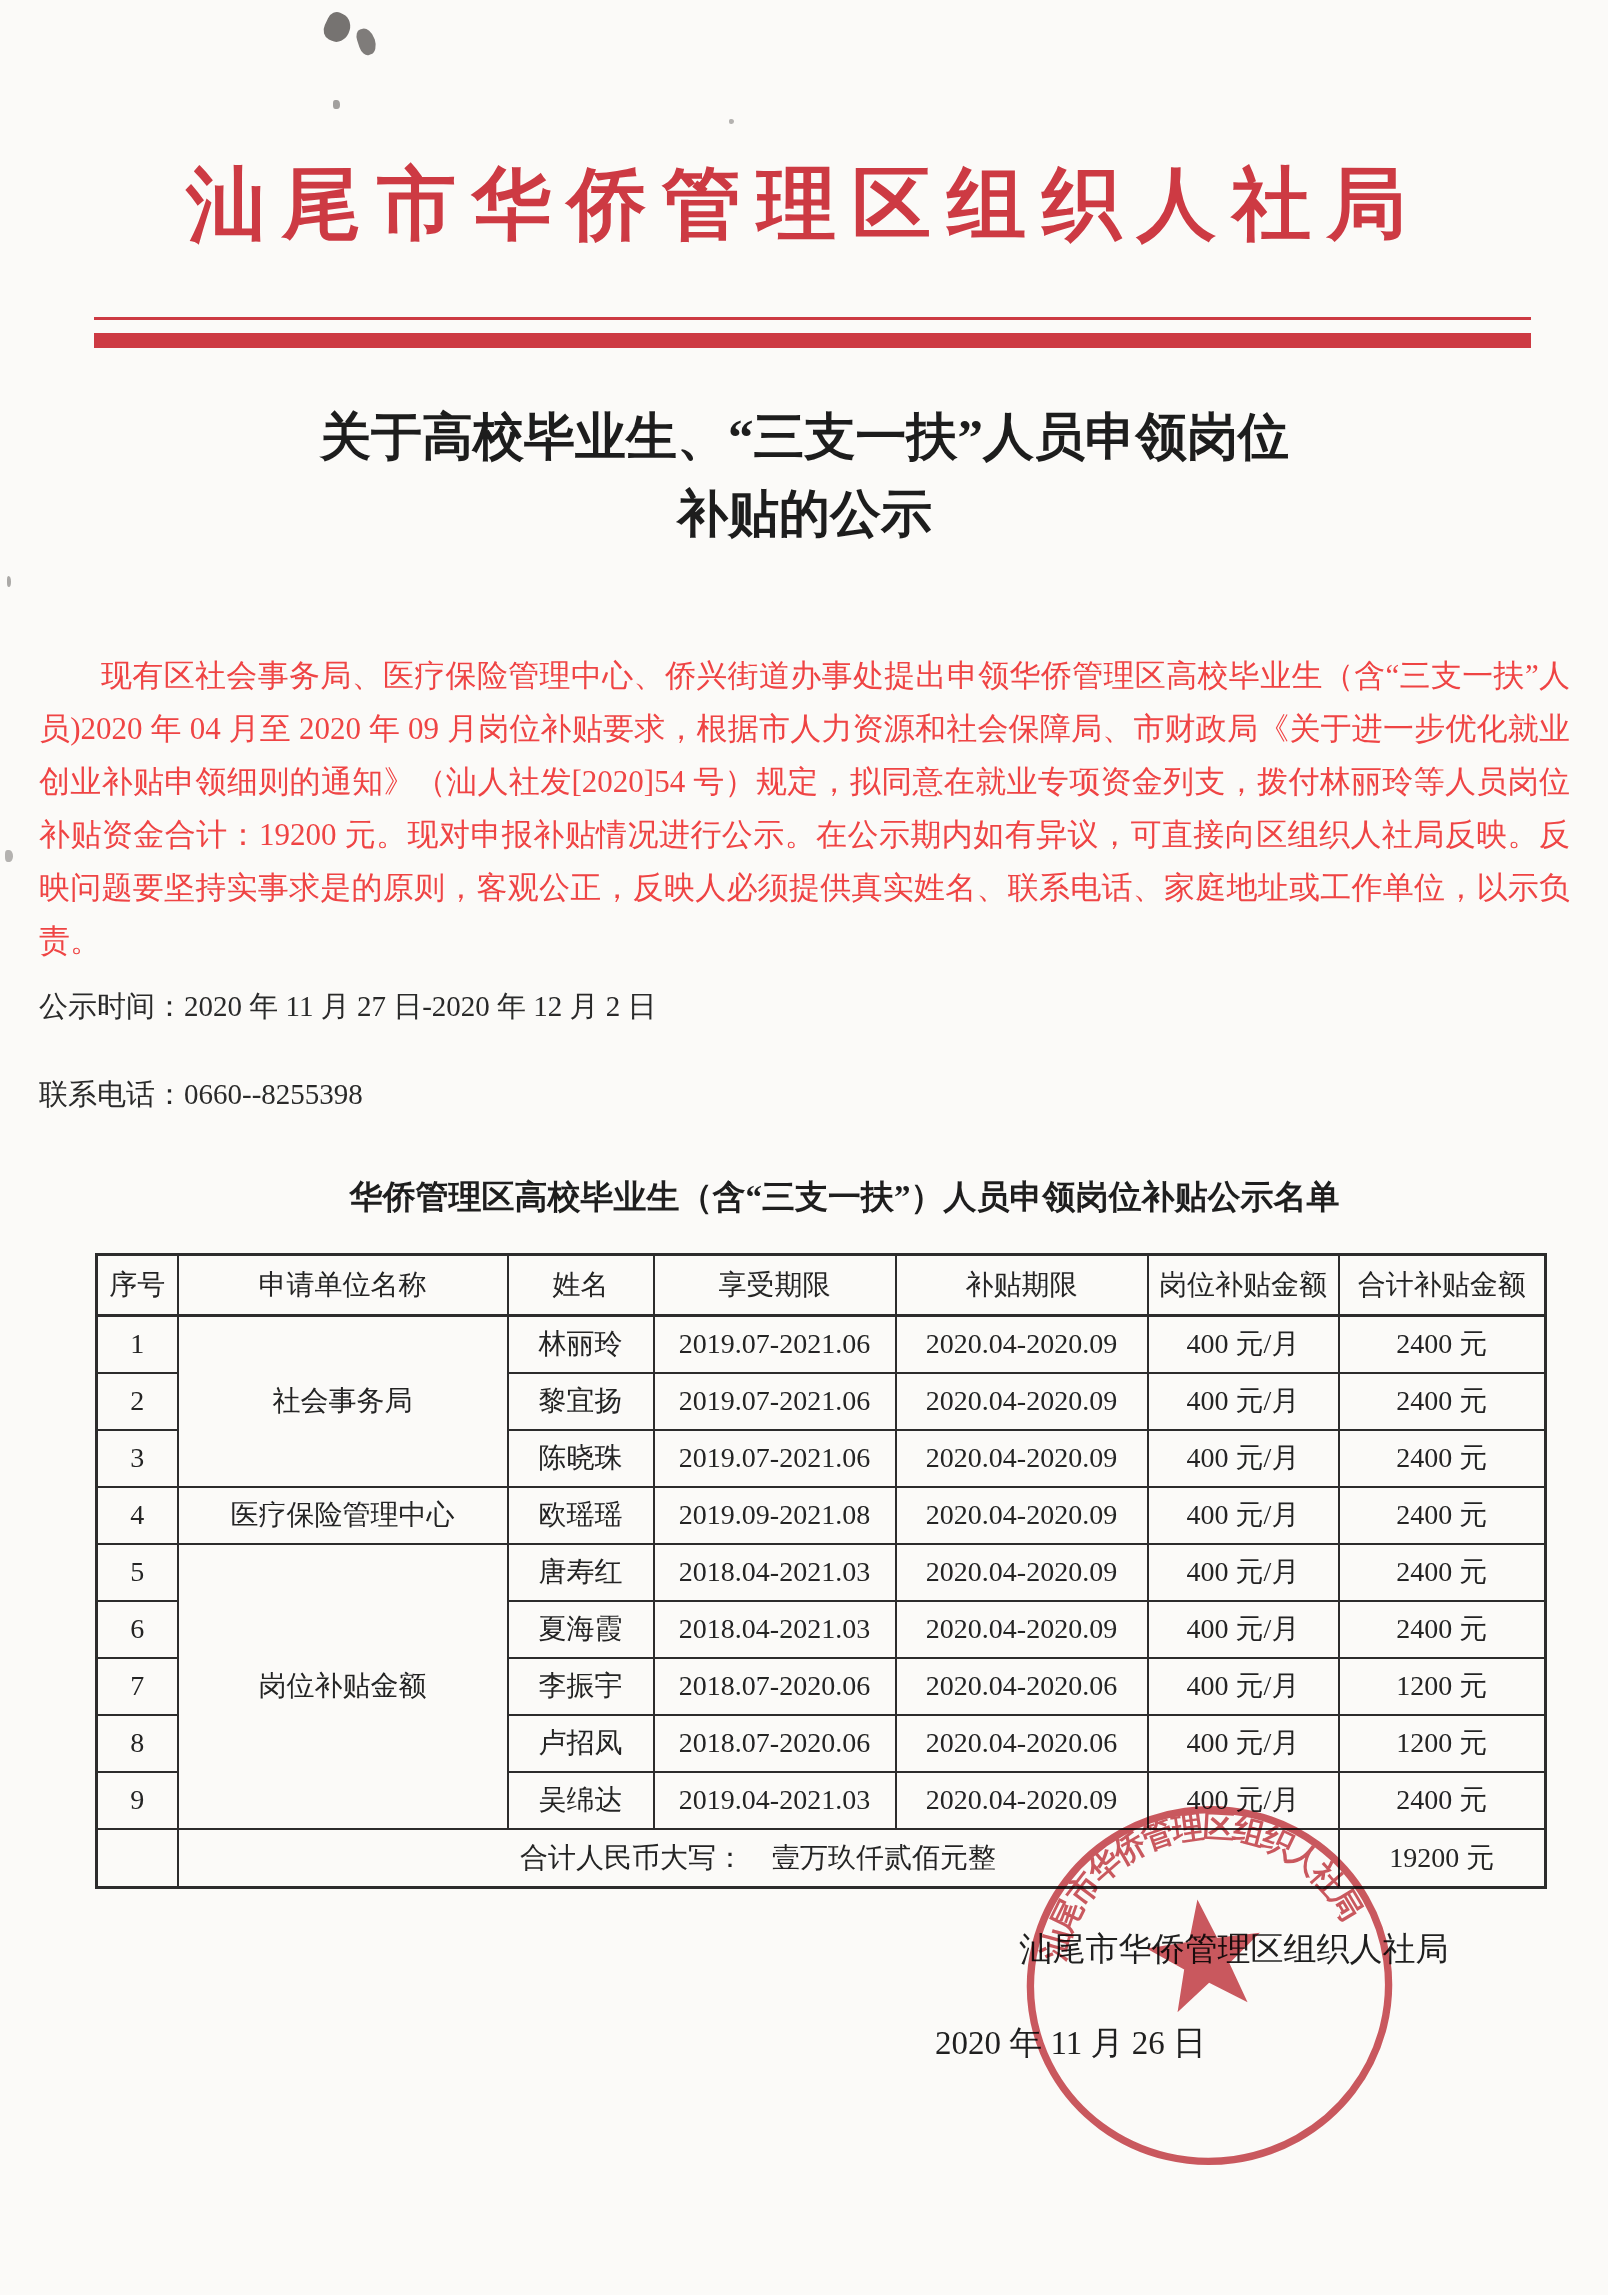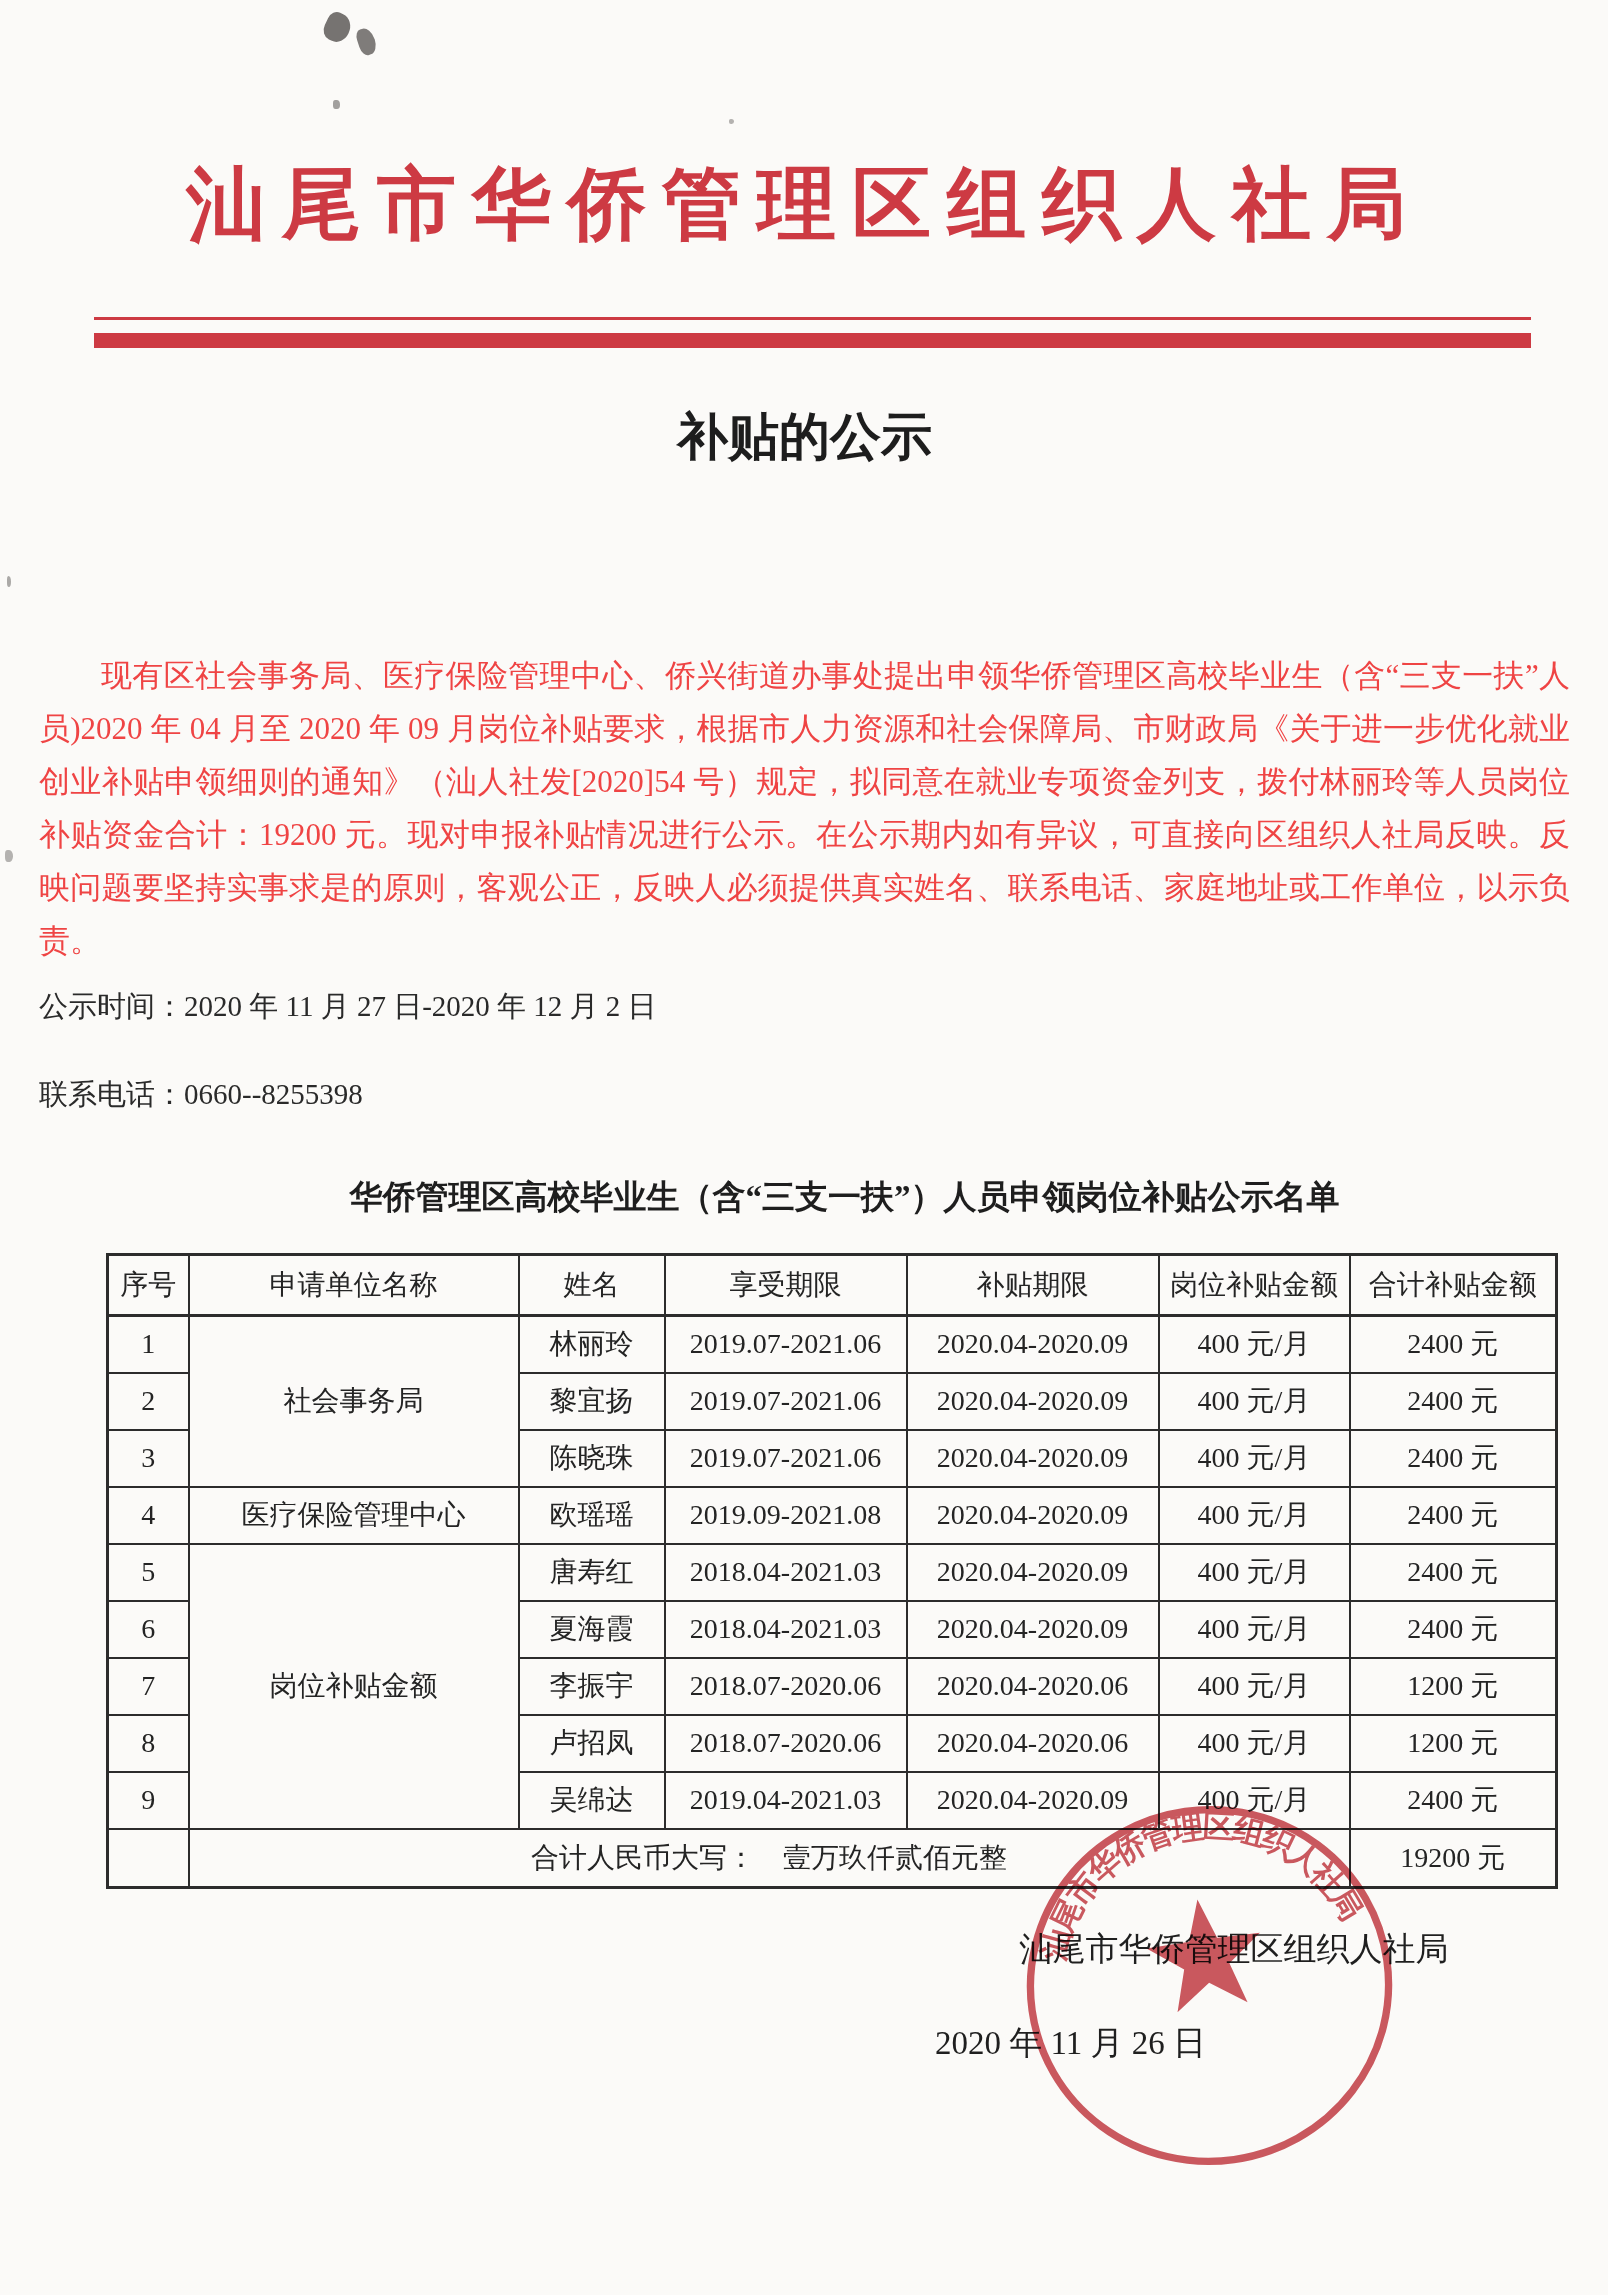--- a/index.html
+++ b/index.html
@@ -36,21 +36,21 @@
   }
   table.subsidy{
     position:absolute;top:1253px;left:95px;width:1449px;
     border-collapse:collapse;table-layout:fixed;
     font-size:28px;color:#242424;
   }
   table.subsidy th,table.subsidy td{
     border:2px solid #2c2c2c;text-align:center;vertical-align:middle;
     padding:0;overflow:hidden;
   }
-  table.subsidy{border:3.3px solid #2c2c2c;margin-left:11px;}
+  table.subsidy{border:3.3px solid #2c2c2c;}
   table.subsidy thead tr{height:61px;}
   table.subsidy thead th{border-bottom-width:3.3px;font-weight:normal;}
   table.subsidy tbody tr{height:57px;}
   table.subsidy tr.total-row{height:59px;}
   .sig-line{
     position:absolute;top:1927px;left:985px;width:498px;
     text-align:center;font-size:33px;color:#1f1f1f;white-space:nowrap;z-index:2;
   }
   .date-line{
     position:absolute;top:2021px;left:935px;width:414px;
@@ -70,20 +70,21 @@
 <div class="artifact" style="left:333px;top:100px;width:6.7px;height:9.4px;opacity:.5;"></div>
 <div class="artifact" style="left:729px;top:119px;width:5.3px;height:5.3px;opacity:.4;"></div>
 <div class="artifact" style="left:6.7px;top:576px;width:4.7px;height:10.7px;opacity:.45;"></div>
 <div class="artifact" style="left:5.3px;top:850px;width:7.3px;height:12px;opacity:.4;"></div>
 
 <div class="org-header">汕尾市华侨管理区组织人社局</div>
 <div class="rule rule-thin"></div>
 <div class="rule rule-thick"></div>
 
 <div class="doc-title">
+  <div>关于高校毕业生、“三支一扶”人员申领岗位</div>
   <div>补贴的公示</div>
 </div>
 
 <div class="body-par">现有区社会事务局、医疗保险管理中心、侨兴街道办事处提出申领华侨管理区高校毕业生（含“三支一扶”人员)2020 年 04 月至 2020 年 09 月岗位补贴要求，根据市人力资源和社会保障局、市财政局《关于进一步优化就业创业补贴申领细则的通知》（汕人社发[2020]54 号）规定，拟同意在就业专项资金列支，拨付林丽玲等人员岗位补贴资金合计：19200 元。现对申报补贴情况进行公示。在公示期内如有异议，可直接向区组织人社局反映。反映问题要坚持实事求是的原则，客观公正，反映人必须提供真实姓名、联系电话、家庭地址或工作单位，以示负责。</div>
 
 <div class="info-line period-line">公示时间：2020 年 11 月 27 日-2020 年 12 月 2 日</div>
 <div class="info-line phone-line">联系电话：0660--8255398</div>
 
 <div class="table-title">华侨管理区高校毕业生（含“三支一扶”）人员申领岗位补贴公示名单</div>
 

